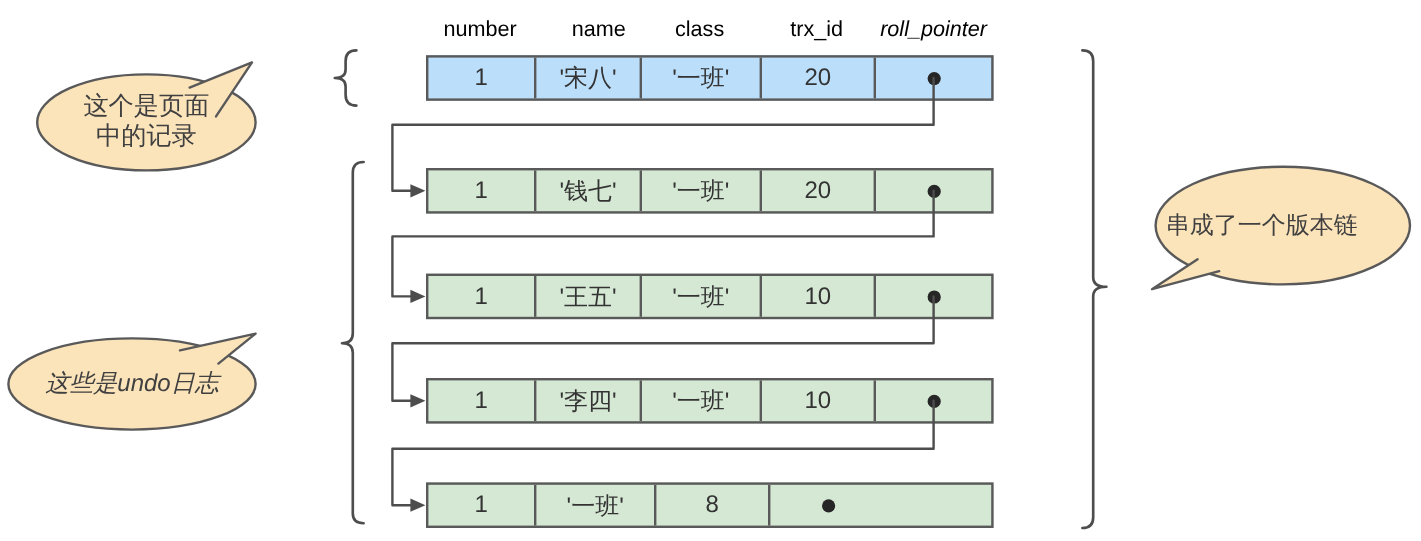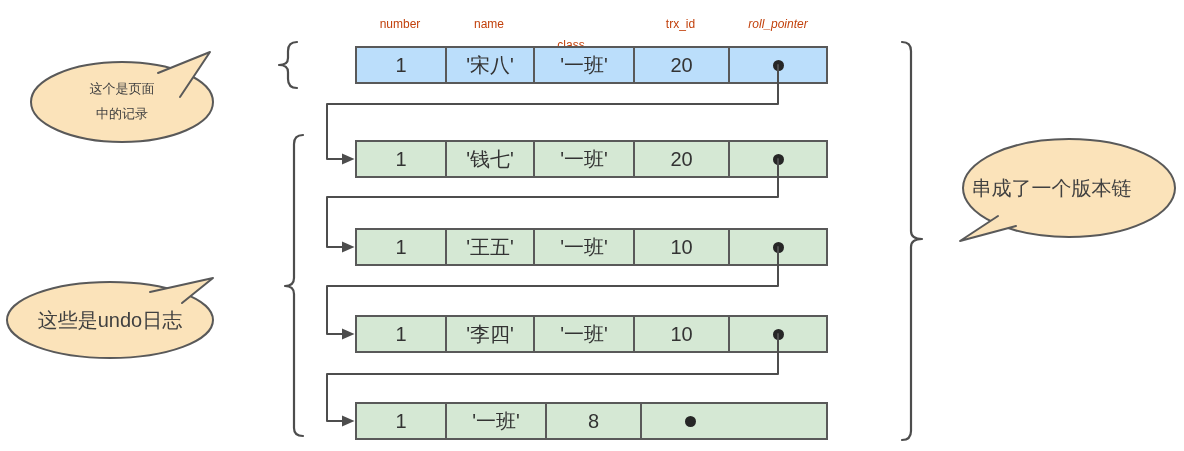--- a/index.html
+++ b/index.html
@@ -11,21 +11,21 @@
     position:relative;
     width:1184px; height:451px;
     background:#ffffff;
     overflow:hidden;
   }
   
   .col-header {
     position:absolute;
     top:14px; height:20px;
     display:flex; align-items:center; justify-content:center;
-    font-size:12px; color:#c2410c;
+    font-size:18px; color:#000000;
     z-index:1;
   }
   
   .record-row {
     position:absolute;
     left:355px; width:473px; height:38px;
     display:flex;
     border:2px solid #595959;
     z-index:1;
   }
@@ -48,32 +48,32 @@
   .overlay {
     position:absolute; left:0; top:0; z-index:2;
     pointer-events:none;
   }
   
   .callout-text {
     position:absolute; z-index:3;
     text-align:center; color:#404040;
     pointer-events:none;
   }
-  #callout1-text { left:27px;  top:76px;  width:190px; font-size:13px; line-height:25px; }
-  #callout2-text { left:5px;   top:308px; width:210px; font-size:20px; line-height:24px; }
+  #callout1-text { left:27px;  top:76px;  width:190px; font-size:21px; line-height:25px; }
+  #callout2-text { left:5px;   top:308px; width:210px; font-size:20px; line-height:24px;font-style:italic; }
   #callout3-text { left:964px; top:176px; width:175px; font-size:20px; line-height:24px; }
 </style>
 </head>
 <body>
 
 <div class="canvas">
 
   <div class="col-header" style="left:355px;width:90px;">number</div>
-  <div class="col-header" style="left:445px;width:88px;text-align:right;">name</div>
-  <div class="col-header" style="left:521px;width:100px;margin-top:21px;">class</div>
+  <div class="col-header" style="left:455px;width:88px;text-align:right;">name</div>
+  <div class="col-header" style="left:533px;width:100px;">class</div>
   <div class="col-header" style="left:633px;width:95px;">trx_id</div>
   <div class="col-header" style="left:728px;width:100px;font-style:italic;">roll_pointer</div>
 
   <div class="record-row page" style="top:46px;">
     <div class="cell c0">1</div>
     <div class="cell c1">'宋八'</div>
     <div class="cell c2">'一班'</div>
     <div class="cell c3">20</div>
     <div class="cell c4">
         <span class="dot"></span>

